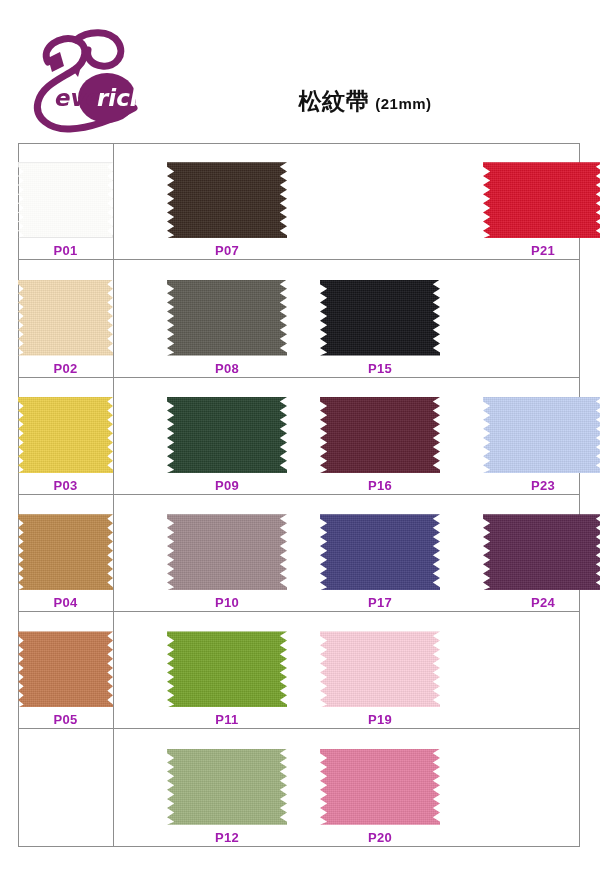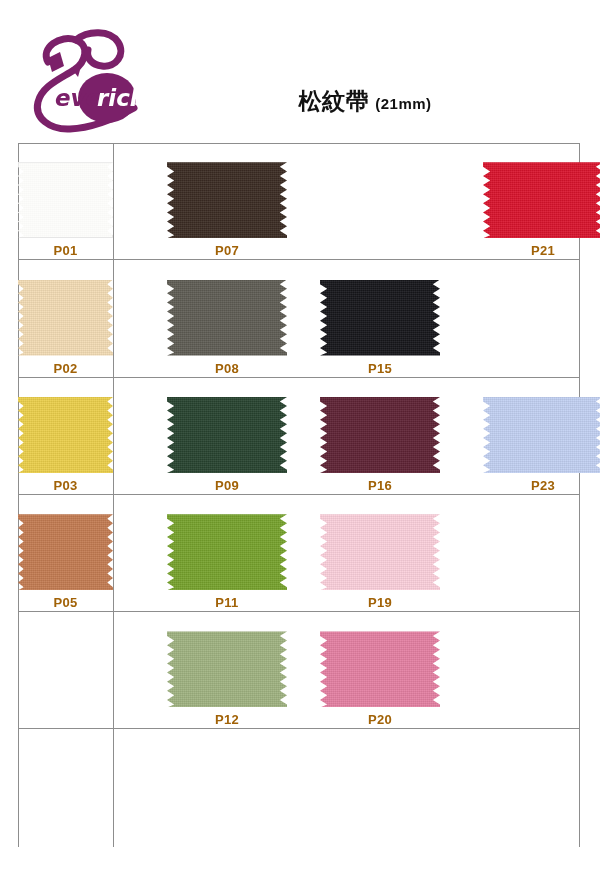--- a/index.html
+++ b/index.html
@@ -139,21 +139,21 @@
   .swatch.white-sw::after { opacity: 0.25; }
 
   .code {
     position: absolute;
     left: 0;
     bottom: 2px;
     width: 100%;
     text-align: center;
     font-size: 13px;
     font-weight: bold;
-    color: #a16207;
+    color: #a21caf;
     letter-spacing: 0.3px;
   }
   .cell.c0 .code { bottom: 2px; }
 </style>
 </head>
 <body>
 
 <div id="header">
 
   <div id="logo">
@@ -248,20 +248,47 @@
           <div class="swatch-wrap">
             <div class="swatch zig" style="background: rgb(194, 208, 242);"></div>
           </div>
           <div class="code">P23</div>
         </div>
         <div class="rowline"></div>
       </div>
       <div class="row">
         <div class="cell c0">
           <div class="swatch-wrap">
+            <div class="swatch zig" style="background: rgb(189, 138, 78);"></div>
+          </div>
+          <div class="code">P04</div>
+        </div>
+        <div class="cell c1">
+          <div class="swatch-wrap">
+            <div class="swatch zig" style="background: rgb(160, 138, 142);"></div>
+          </div>
+          <div class="code">P10</div>
+        </div>
+        <div class="cell c2">
+          <div class="swatch-wrap">
+            <div class="swatch zig" style="background: rgb(69, 65, 126);"></div>
+          </div>
+          <div class="code">P17</div>
+        </div>
+        <div class="cell c3">
+          <div class="swatch-wrap">
+            <div class="swatch zig" style="background: rgb(92, 42, 79);"></div>
+          </div>
+          <div class="code">P24</div>
+        </div>
+        <div class="rowline"></div>
+      </div>
+      <div class="row">
+        <div class="cell c0">
+          <div class="swatch-wrap">
             <div class="swatch zig" style="background: rgb(195, 123, 81);"></div>
           </div>
           <div class="code">P05</div>
         </div>
         <div class="cell c1">
           <div class="swatch-wrap">
             <div class="swatch zig" style="background: rgb(118, 162, 44);"></div>
           </div>
           <div class="code">P11</div>
         </div>

